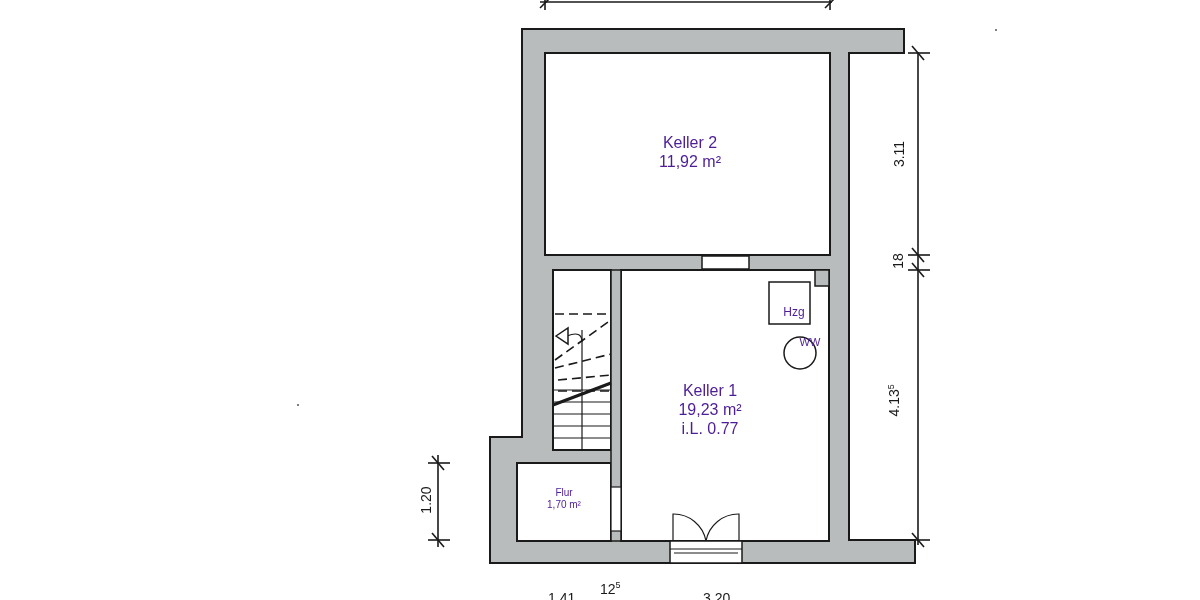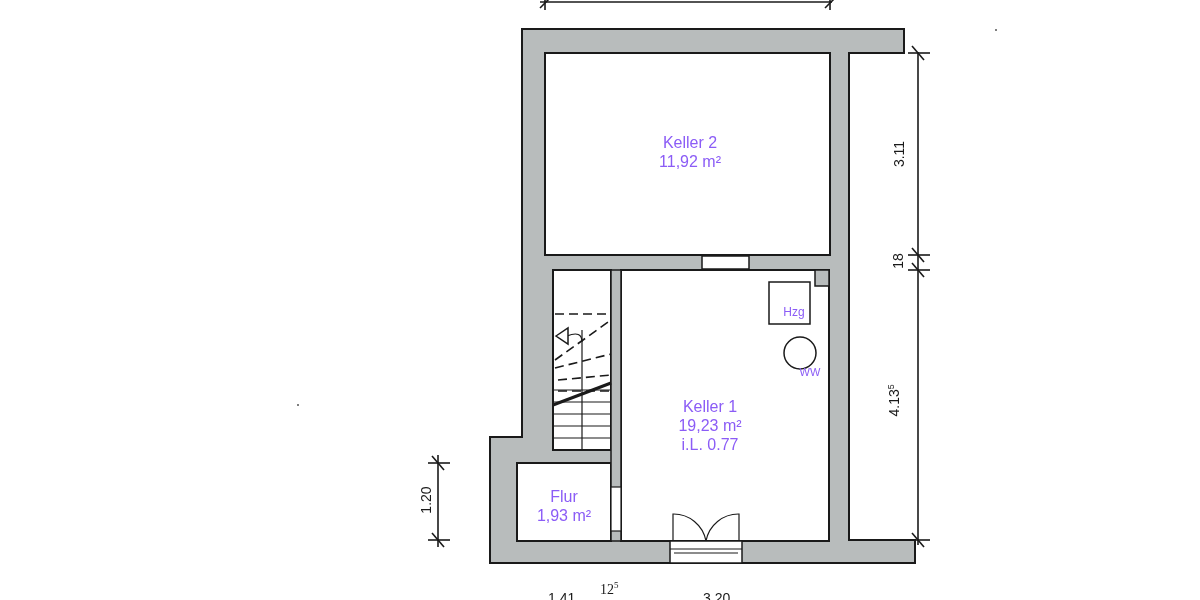--- a/index.html
+++ b/index.html
@@ -1,22 +1,22 @@
 <!DOCTYPE html>
 <html><head>
 <meta charset="utf-8">
 <style>
   html, body { margin: 0; padding: 0; background: #ffffff; }
   body { width: 1200px; height: 600px; overflow: hidden; position: relative;
          font-family: "Liberation Sans", sans-serif; }
   #plan { position: absolute; left: 0; top: 0; width: 1200px; height: 600px; }
-  .lbl { position: absolute; text-align: center; color: #8b5cf6;
+  .lbl { position: absolute; text-align: center; color: #4c1d95;
          font-family: "Liberation Sans", sans-serif; line-height: 1.2; }
   .room-lg { font-size: 16px; }
-  .room-sm { font-size: 16px; }
+  .room-sm { font-size: 10px; }
   .dim { position: absolute; font-size: 14px; color: #1a1a1a;
          font-family: "Liberation Sans", sans-serif; white-space: nowrap; }
   .dim.rot { transform: rotate(-90deg); transform-origin: center center; }
   sup { font-size: 9px; }
 </style>
 </head>
 <body>
 
 <svg id="plan" width="1200" height="600" viewBox="0 0 1200 600" xmlns="http://www.w3.org/2000/svg">
   <defs>
@@ -111,37 +111,37 @@
 
   <circle cx="996" cy="30" r="1" fill="#555"></circle>
   <circle cx="298" cy="405" r="1" fill="#555"></circle>
 </svg>
 
 <div class="lbl room-lg" style="left:620px; top:133px; width:140px;">
   <div>Keller 2</div>
   <div>11,92 m²</div>
 </div>
 
-<div class="lbl room-lg" style="left:640px; top:397px; width:140px;text-align:center;">
+<div class="lbl room-lg" style="left:640px; top:381px; width:140px;text-align:center;">
   <div>Keller 1</div>
   <div>19,23 m²</div>
   <div>i.L. 0.77</div>
 </div>
 
 <div class="lbl room-sm" style="left:517px; top:487px; width:94px;">
   <div>Flur</div>
-  <div>1,93 m²</div>
+  <div>1,70 m²</div>
 </div>
 
 <div class="lbl" style="left:769px; top:305px; width:50px; font-size:12px;">Hzg</div>
-<div class="lbl" style="left:784px; top:366px; width:52px; font-size:11px;">WW</div>
+<div class="lbl" style="left:784px; top:336px; width:52px; font-size:11px;">WW</div>
 
 <div class="dim rot" style="left:886px; top:146px;">3.11</div>
 <div class="dim rot" style="left:890px; top:253px;">18</div>
 <div class="dim rot" style="left:878px; top:392px;">
   <span>4.13</span><sup>5</sup>
 </div>
 <div class="dim rot" style="left:412px; top:492px;">1.20</div>
 <div class="dim" style="left:548px; top:590px;">1.41</div>
-<div class="dim" style="left:600px; top:580px;font-family:Liberation Serif, serif;">
+<div class="dim" style="left:600px; top:580px;">
   <span>12</span><sup>5</sup>
 </div>
 <div class="dim" style="left:703px; top:590px;">3.20</div>
 
 </body></html>

